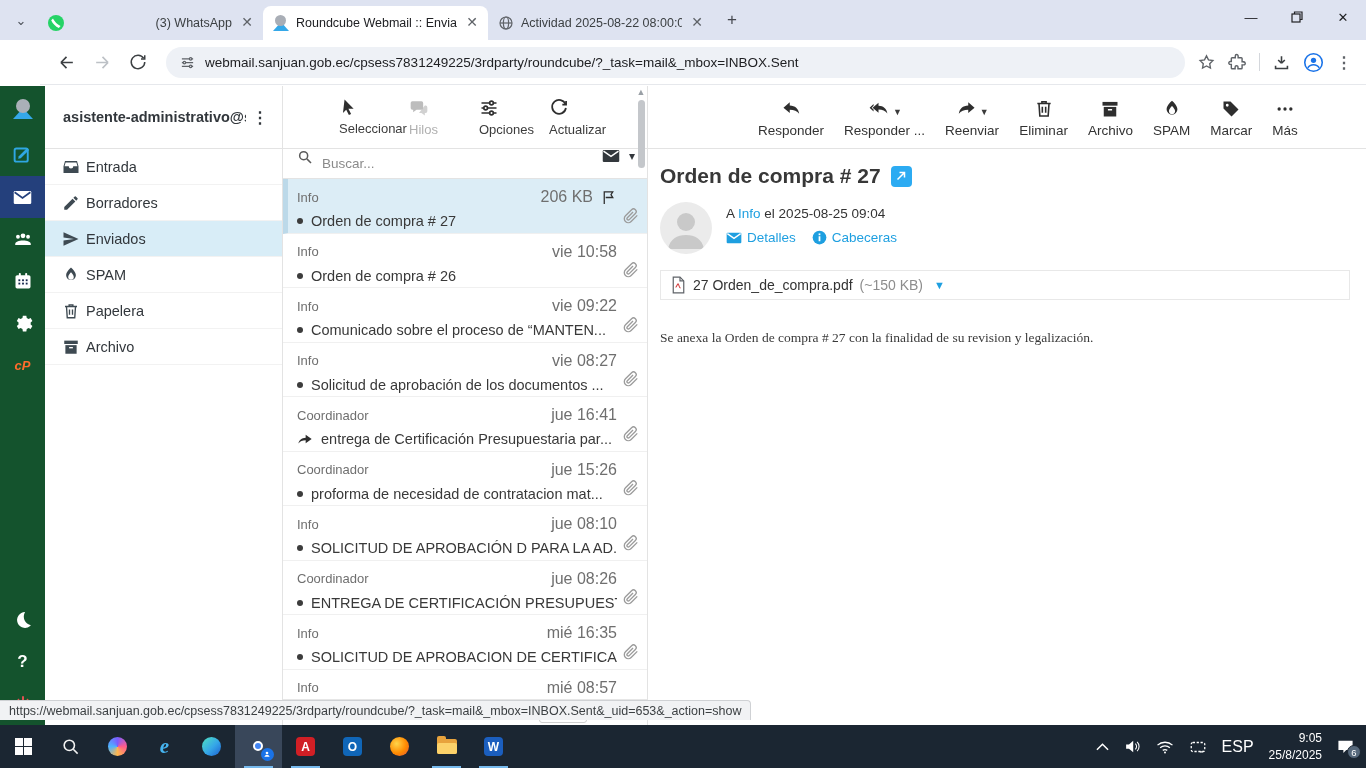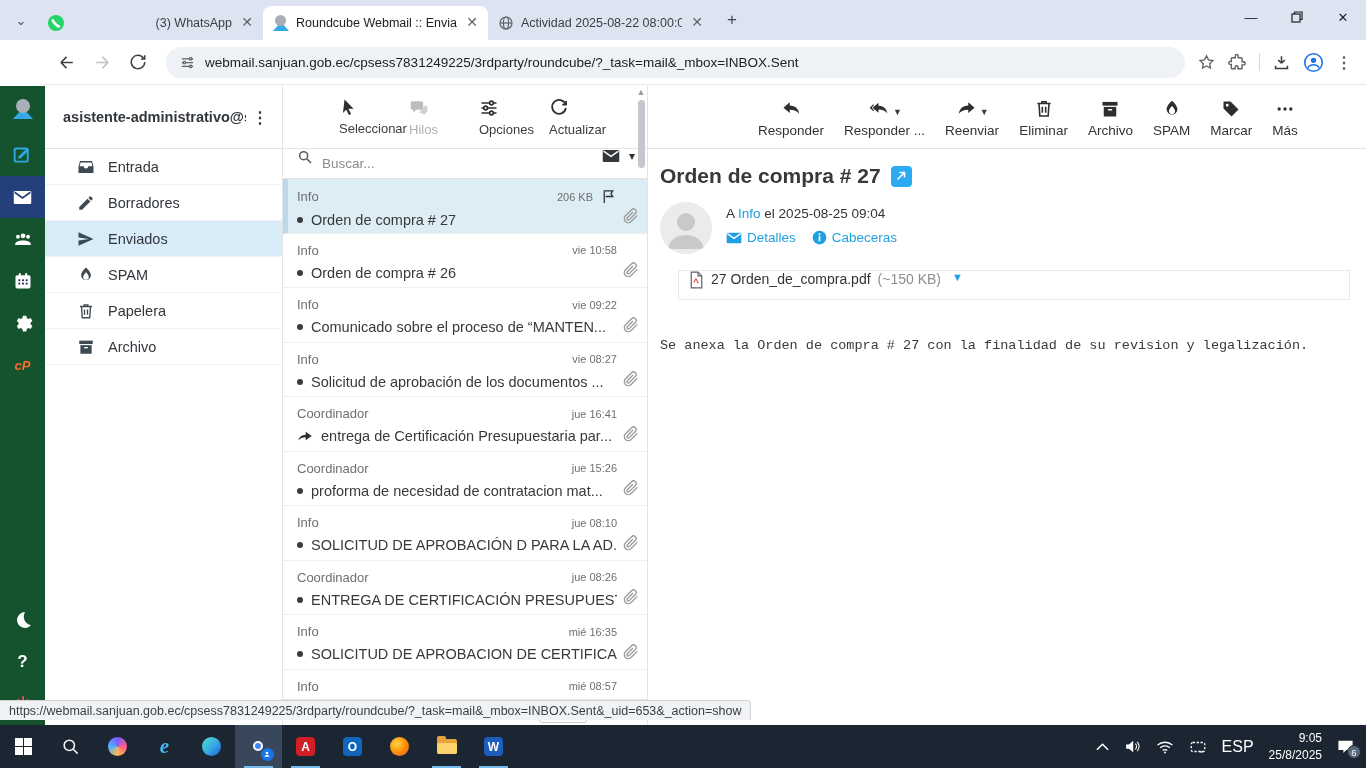--- a/index.html
+++ b/index.html
@@ -36,38 +36,38 @@
   .rail-item.logo { height:48px; }
   .rail-item.active { background:#24407c; }
   .rail-spacer { flex:1; }
   .cp-text { color:#ff6c2c; font-weight:bold; font-style:italic; font-size:13px; }
   .help-text { color:#fff; font-weight:bold; font-size:17px; }
 
   .folderpane { width:238px; border-right:1px solid #e3e3e3; display:flex; flex-direction:column; flex:none; background:#fff; }
   .folder-head { height:63px; flex:none; display:flex; align-items:center; padding:0 8px 0 18px; border-bottom:1px solid #e3e3e3; }
   .acct { flex:1; font-weight:bold; font-size:14.5px; color:#32373c; white-space:nowrap; overflow:hidden; }
   .kebab { font-size:16px; font-weight:bold; color:#32373c; padding:0 6px; letter-spacing:0; }
-  .folder { height:36px; display:flex; align-items:center; gap:13px; padding-left:32px; font-size:14.5px; color:#32373c; border-bottom:1px solid #f2f2f2; }
+  .folder { height:36px; display:flex; align-items:center; gap:6px; padding-left:17px; font-size:14.5px; color:#32373c; border-bottom:1px solid #f2f2f2; }
   .folder.active { background:#d8edf7; }
 
   .listpane { width:365px; border-right:1px solid #e3e3e3; display:flex; flex-direction:column; flex:none; position:relative; background:#fff; }
   .list-toolbar { height:63px; flex:none; border-bottom:1px solid #e3e3e3; display:flex; align-items:center; padding-left:56px; gap:4px; }
   .tbtn { width:66px; display:flex; flex-direction:column; gap:4px; font-size:13px; color:#3c3c3c; position:relative; }
   .tbtn.disabled { color:#b0b0b0; }
   .searchrow { height:30px; flex:none; border-bottom:1px solid #e3e3e3; display:flex; gap:9px; padding:0 12px 0 14px; }
   .searchrow input { flex:1; border:none; outline:none; font-size:13.5px; color:#333; background:transparent; font-family:"Liberation Sans",sans-serif; }
   .searchrow input::placeholder { color:#8a8a8a; }
   .chev { font-size:12px; color:#33383d; }
 
   .rows { flex:1; overflow:hidden; position:relative; }
   .msg-row { height:54.5px; padding:9px 30px 0 14px; border-bottom:1px solid #f0f0f0; position:relative; }
   .msg-row.selected { background:#dcedf6; border-left:5px solid #bcd9e9; padding-left:9px; }
   .msg-top { display:flex; align-items:center; justify-content:space-between; }
   .msg-sender { font-size:13px; color:#6f6f6f; }
-  .msg-meta { display:flex; align-items:center; gap:7px; font-size:11px; color:#6f6f6f; }
+  .msg-meta { display:flex; align-items:center; gap:7px; font-size:16px; color:#6f6f6f; }
   .msg-sub { display:flex; align-items:center; gap:8px; margin-top:7px; }
   .dot { width:6px; height:6px; border-radius:50%; background:#3c3c3c; flex:none; }
   .msg-subject { font-size:14.5px; color:#393939; white-space:nowrap; overflow:hidden; }
   .clip { position:absolute; right:8px; bottom:9px; }
 
   .scrollbar { position:absolute; right:1px; top:1px; bottom:1px; width:10px; display:flex; flex-direction:column; align-items:center; }
   .sb-arrow { font-size:9px; color:#9aa0a6; line-height:10px; }
   .sb-thumb { width:7px; height:68px; background:#c4c7cb; border-radius:4px; margin-top:3px; }
   .sb-space { flex:1; }
   .pagebar { position:absolute; left:0; right:0; bottom:0; height:26px; background:#fff; border-top:1px solid #e6e6e6; display:flex; align-items:center; z-index:2; }
@@ -82,25 +82,25 @@
   .read-content { padding:15px 16px 0 12px; }
   .subject-row { display:flex; align-items:center; gap:10px; }
   .subject { font-size:21px; font-weight:bold; color:#383838; }
   .extlink { width:21px; height:21px; border-radius:4px; background:#2cabf2; display:flex; align-items:center; justify-content:center; }
   .msghead { display:flex; gap:14px; margin-top:14px; align-items:flex-start; }
   .avatar { width:52px; height:52px; border-radius:50%; background:#ebebeb; overflow:hidden; flex:none; position:relative; }
   .headlines { padding-top:4px; }
   .line1 { font-size:13.5px; color:#333; }
   .line2 { display:flex; align-items:center; gap:16px; margin-top:9px; }
   .bluelink { color:#1e9fe0; font-size:13.5px; display:flex; align-items:center; gap:5px; }
-  .attachbar { margin-top:16px; height:30px; border:1px solid #e8e8e8; display:flex; gap:7px; padding:0 10px;margin-left:18px; }
+  .attachbar { margin-top:16px; height:30px; border:1px solid #e8e8e8; display:flex; align-items:center; gap:7px; padding:12px 10px; }
   .attname { font-size:14px; color:#333; }
   .attsize { font-size:14px; color:#8d8d8d; }
   .attcaret { color:#1e9fe0; font-size:11px; margin-left:4px; }
-  .mailbody { margin-top:38px; font-family:Liberation Mono, monospace; font-size:13.5px; color:#3a3a3a; }
+  .mailbody { margin-top:30px; font-family:Liberation Serif, serif; font-size:13.5px; color:#3a3a3a; }
 
   .statusbar { position:absolute; left:0; bottom:48px; height:20px; background:#f1f2f4; border:1px solid #cfd1d4; border-left:none; border-bottom:none; border-radius:0 4px 0 0; display:flex; align-items:center; padding:0 9px; font-size:12.5px; color:#3c4043; white-space:nowrap; z-index:5; }
 
   
   .taskbar { position:absolute; left:0; right:0; bottom:0; height:43px; background:#1b2632; display:flex; align-items:stretch; z-index:6; }
   .task { width:47px; display:flex; align-items:center; justify-content:center; position:relative; }
   .task.activeapp { background:#39475a; }
   .underline { position:absolute; bottom:0; left:9px; right:9px; height:2.5px; background:#76b9ed; }
   .squircle { width:19px; height:19px; border-radius:4px; display:flex; align-items:center; justify-content:center; color:#fff; font-weight:bold; font-size:12px; }
   .circle19 { width:19px; height:19px; border-radius:50%; }

